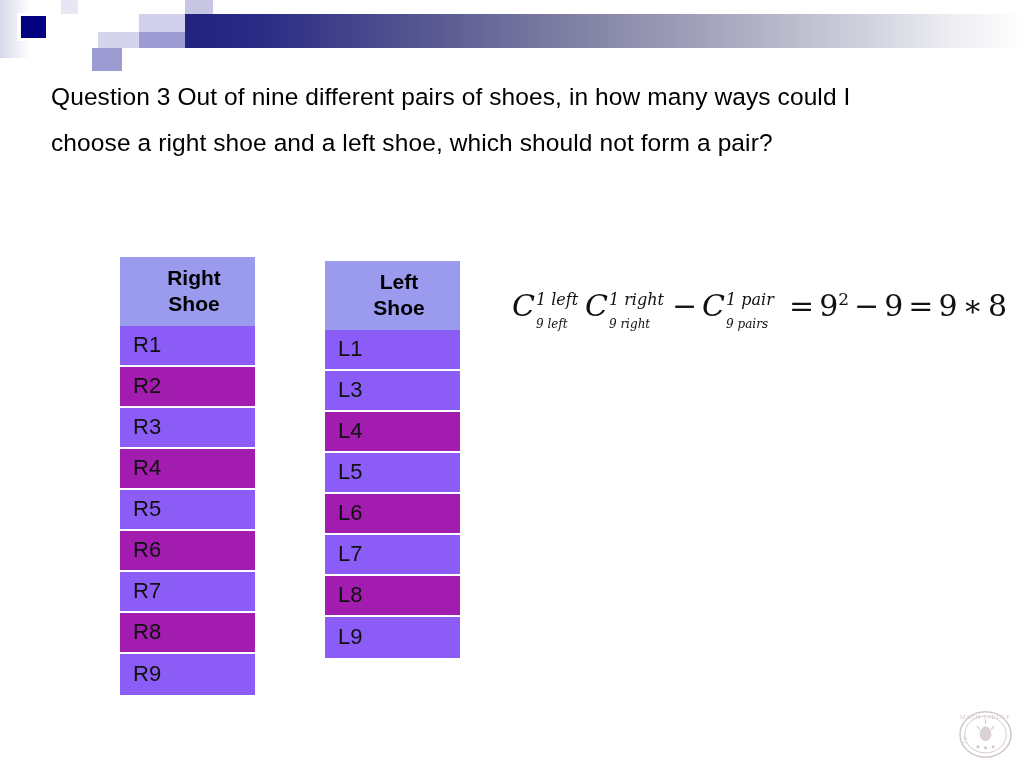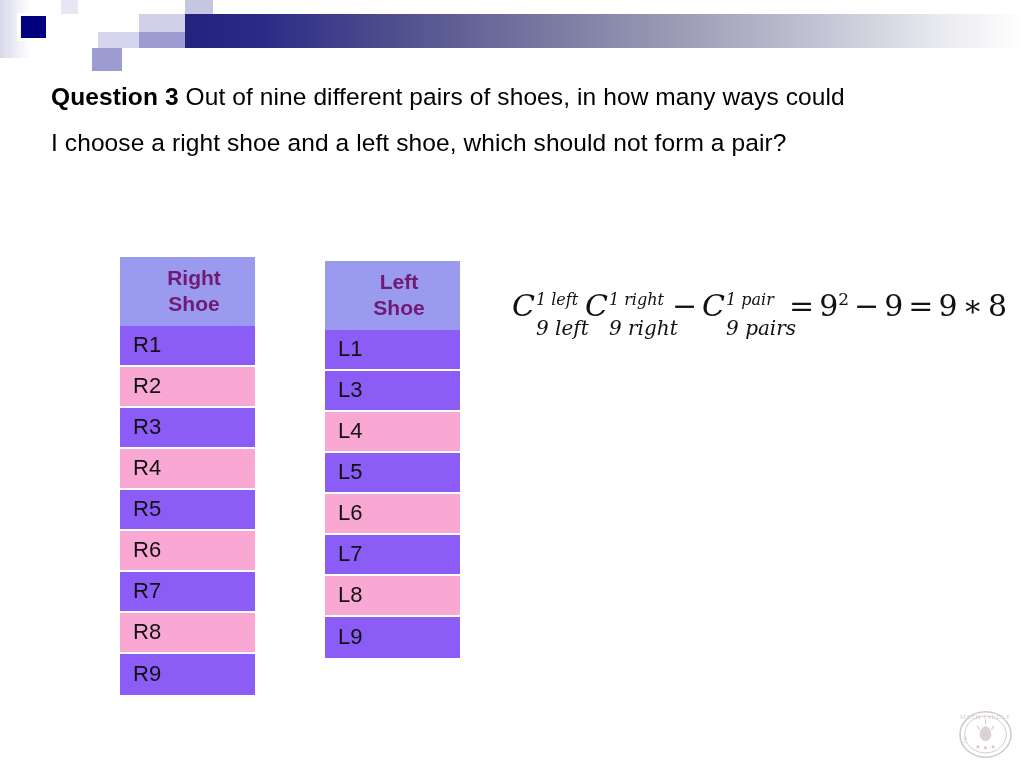--- a/index.html
+++ b/index.html
@@ -61,55 +61,55 @@
     position: absolute;
     left: 51px;
     top: 74px;
     width: 800px;
     font-size: 24.5px;
     line-height: 46px;
     letter-spacing: 0.1px;
     color: #000000;
   }
   #question-block .q-label {
-    font-weight: bold;
+    font-weight: normal;
   }
 
   
   .shoe-table {
     position: absolute;
     width: 135px;
     border-collapse: separate;
     border-spacing: 0;
   }
   #right-shoe-table { left: 120px; top: 257px; }
   #left-shoe-table  { left: 325px; top: 261px; border-radius: 9px; }
 
   .shoe-table .th-cell {
     background: #9a9aee;
-    color: #701a75;
+    color: #000000;
     font-weight: bold;
     font-size: 21px;
     line-height: 26px;
     padding: 8px 0 9px 13px;
     height: 52px;
     box-sizing: border-box;
     vertical-align: top;
   }
   .shoe-table .td-cell {
     font-size: 22px;
     color: #101010;
     padding: 6px 0 7px 13px;
     height: 41px;
     box-sizing: border-box;
     vertical-align: middle;
     border-bottom: 2px solid #ffffff;
   }
   .shoe-table tr.odd-row  .td-cell { background: #8b5cf6; }
-  .shoe-table tr.even-row .td-cell { background: #f9a8d4; }
+  .shoe-table tr.even-row .td-cell { background: #a21caf; }
   .shoe-table tr:last-child .td-cell { border-bottom: none; }
 
   
   #formula {
     position: absolute;
     left: 512px;
     top: 291px;
     font-family: "DejaVu Serif", serif;
     font-style: italic;
     font-size: 30px;
@@ -136,21 +136,21 @@
     position: absolute;
     left: 1px;
     top: -24px;
     font-size: 16px;
     white-space: nowrap;
   }
   #formula .sub {
     position: absolute;
     left: 1px;
     top: 2px;
-    font-size: 20px;
+    font-size: 12px;
     font-style: italic;
     white-space: nowrap;
   }
   #formula .spacer-after-1 { display: inline-block; width: 47px; }
   #formula .spacer-after-2 { display: inline-block; width: 56px; }
   #formula .spacer-after-3 { display: inline-block; width: 56px; }
   #formula .op {
     font-style: normal;
     font-family: "DejaVu Serif", serif;
     padding: 0 5px;

